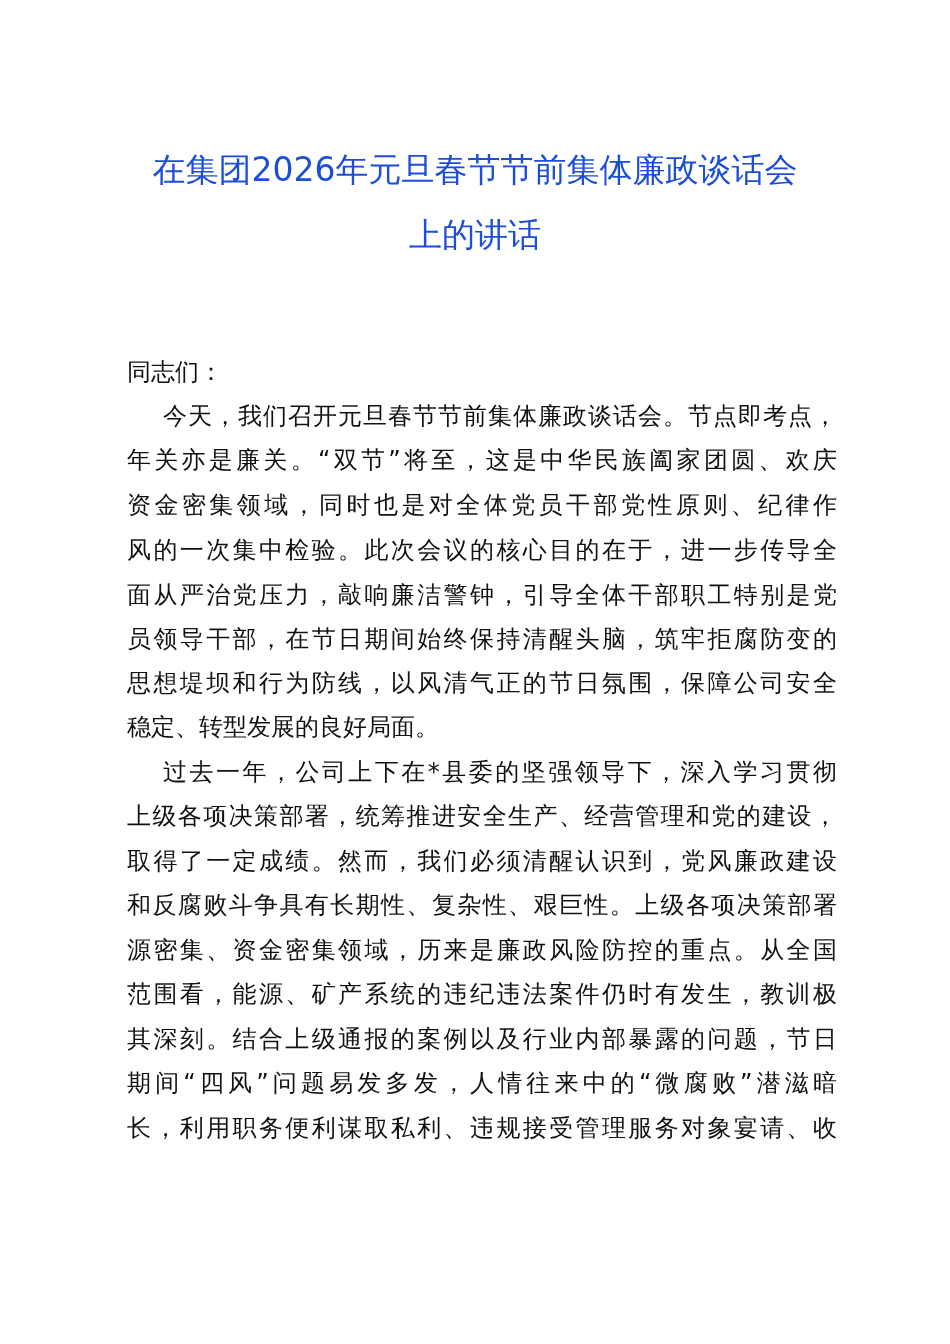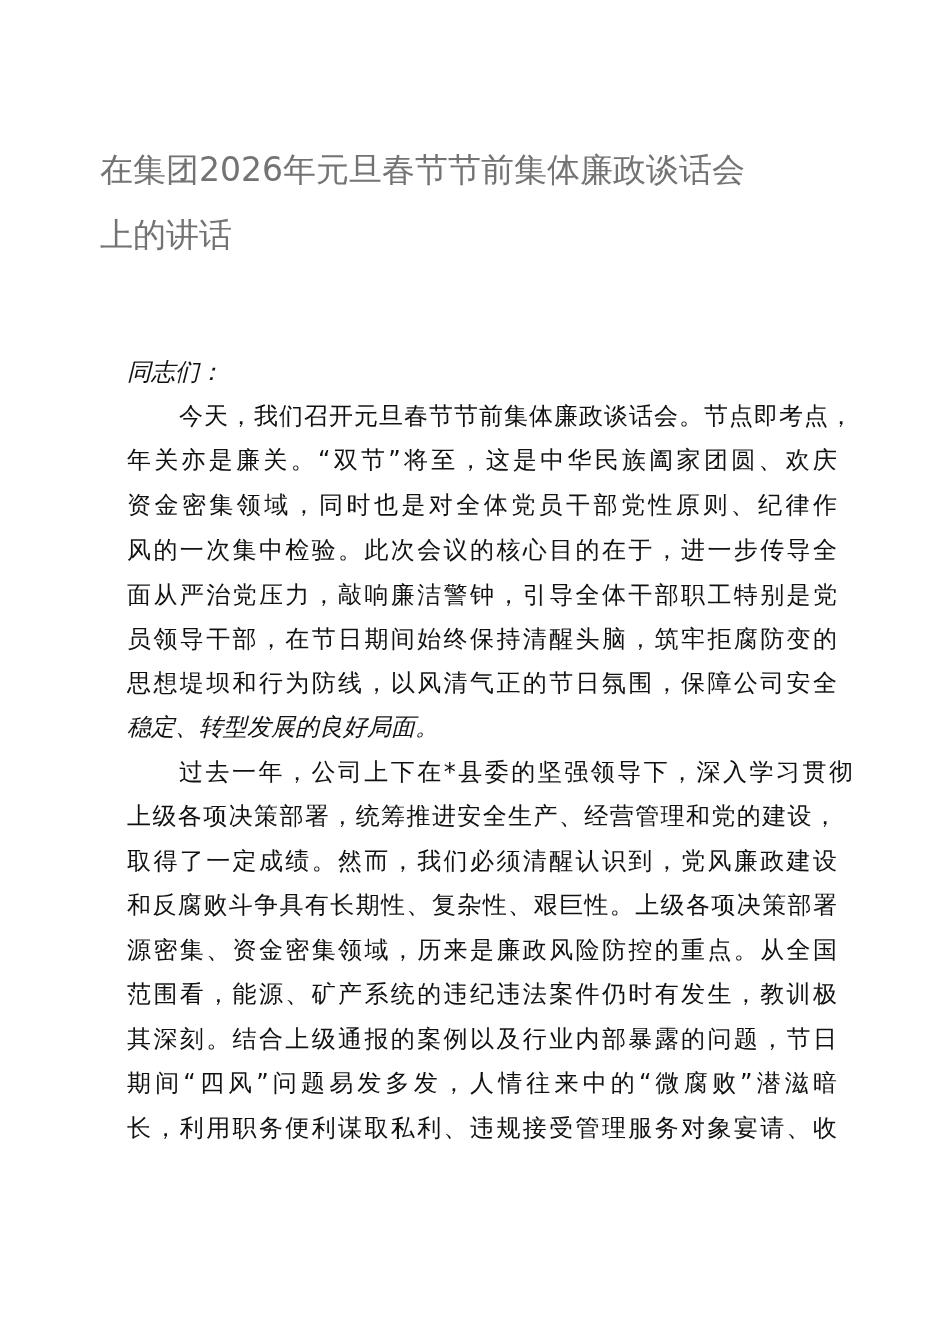--- a/index.html
+++ b/index.html
@@ -1,26 +1,26 @@
 <!DOCTYPE html>
 <html><head>
 <meta charset="utf-8">
 <style>
   html, body { margin: 0; padding: 0; background: #ffffff; }
   body { width: 950px; height: 1344px; position: relative; overflow: hidden;
          font-family: "DejaVu Sans", "Liberation Sans", sans-serif; color: #111; }
   .page { position: absolute; left: 0; top: 0; width: 950px; height: 1344px; background: #fff; }
-  .title { position: absolute; left: 100px; width: 750px; text-align: left;
-           font-size: 33px; line-height: 40px; color: #737373; font-weight: normal; }
+  .title { position: absolute; left: 100px; width: 750px; text-align: center;
+           font-size: 33px; line-height: 40px; color: #1d4ed8; font-weight: normal; }
   .t1 { top: 150px; }
   .t2 { top: 215px; }
   .line { position: absolute; left: 127px; width: 710px; font-size: 24px; line-height: 30px;
           white-space: nowrap; text-align: justify; text-align-last: justify; letter-spacing: 0; }
-  .line.short { text-align-last: left; font-style: italic; }
-  .indent { left: 163px; width: 674px; margin-left: 16px; }
+  .line.short { text-align-last: left; }
+  .indent { left: 163px; width: 674px; }
 </style>
 </head>
 <body>
 
 <div class="page">
   <div class="title t1">在集团2026年元旦春节节前集体廉政谈话会</div>
   <div class="title t2">上的讲话</div>
 
   <div class="line short" style="top:357px">同志们：</div>
 

